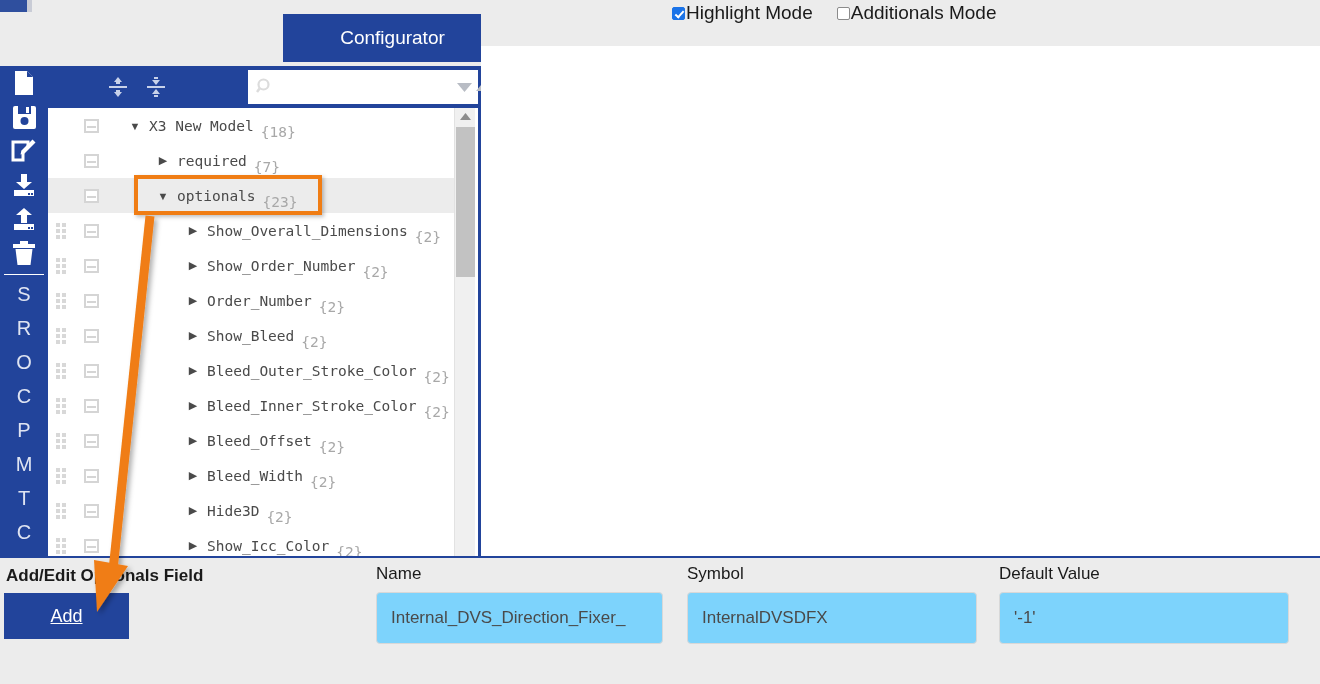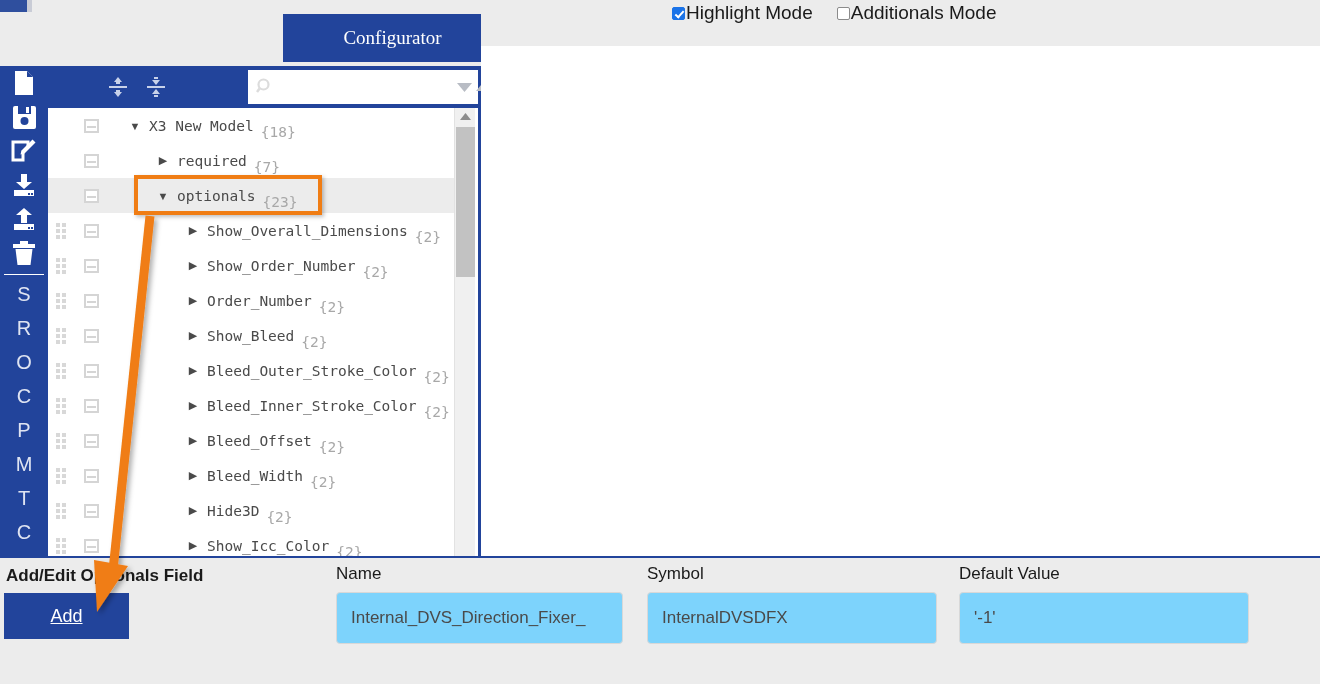--- a/index.html
+++ b/index.html
@@ -32,21 +32,21 @@
     background: #c9ccd6;
   }
   .configurator-btn {
     position: absolute; left: 283px; top: 14px;
     width: 219px; height: 48px;
     background: #22449b;
     color: #ffffff;
     font-size: 19px;
     display: flex; align-items: center; justify-content: center;
     border: none; cursor: pointer;
-    font-family: Liberation Serif, serif;
+    font-family: Liberation Sans, sans-serif;
   }
 
   
   .icon-rail {
     position: absolute; left: 0; top: 66px;
     width: 48px; height: 492px;
     background: #22449b;
     display: flex; flex-direction: column;
     align-items: center;
     overflow: hidden;
@@ -275,21 +275,21 @@
     position: absolute; left: 4px; top: 35px;
     width: 125px; height: 46px;
     background: #22449b;
     color: #ffffff;
     font-size: 18px;
     border: none; cursor: pointer;
     display: flex; align-items: center; justify-content: center;
     font-family: "Liberation Sans", sans-serif;
     text-decoration: underline;
   }
-  .field-group { position: absolute; top: 6px; }
+  .field-group { position: absolute; top: 6px; margin-left: 40px; }
   .field-label {
     font-size: 17px;
     color: #1a1a1a;
     display: block;
     margin-bottom: 8px;
   }
   .field-input {
     display: block;
     height: 52px;
     background: #7dd3fc;

